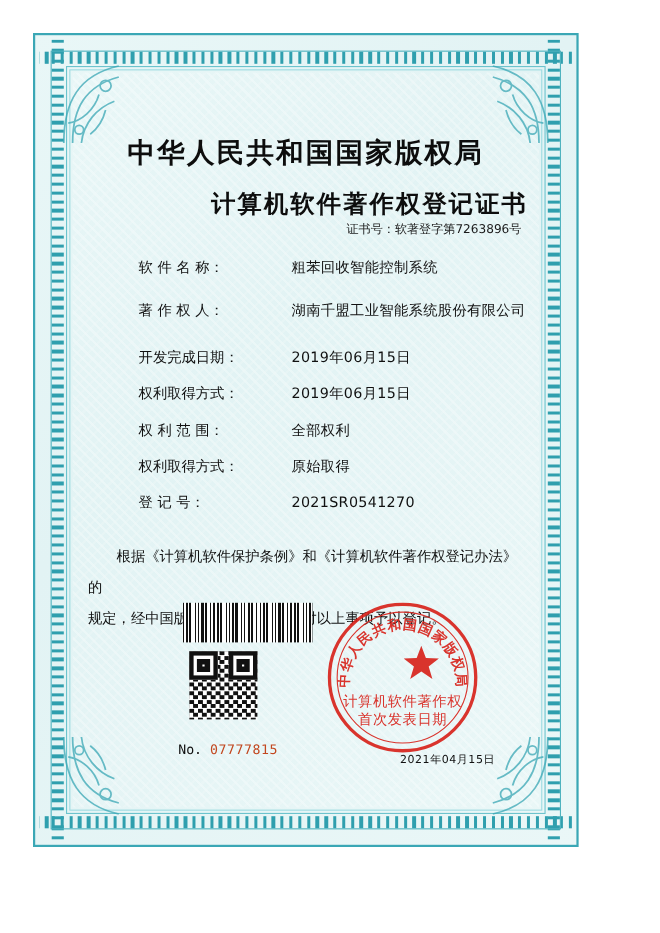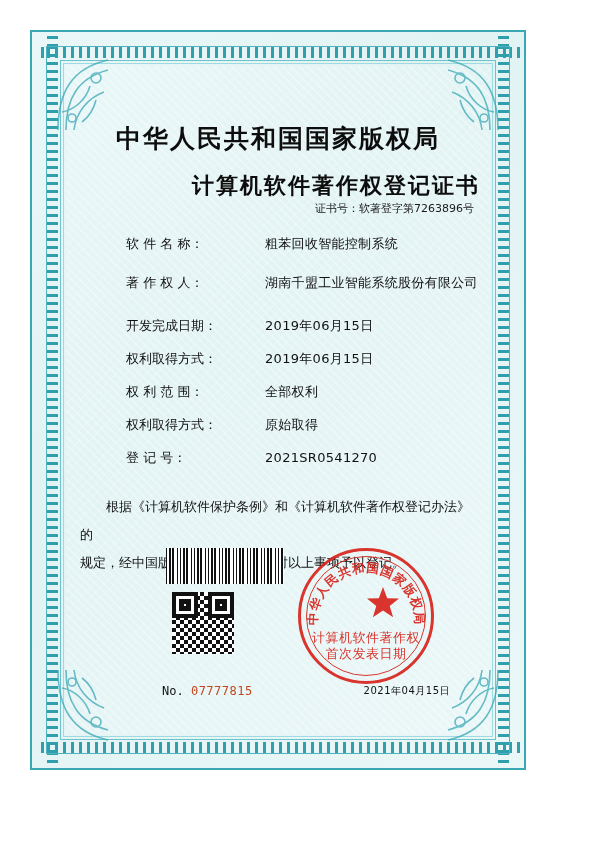--- a/index.html
+++ b/index.html
@@ -219,21 +219,21 @@
     border: 4px solid #111;
     background: #fff;
     box-shadow: inset 0 0 0 3px #fff, inset 0 0 0 8px #111;
   }
   .qr::before { left: 0; top: 0; }
   .qr::after  { right: 0; top: 0; }
 
   .serial {
     position: absolute;
     left: 86px;
-    bottom: 10px;
+    bottom: 20px;
     font-size: 12px;
     font-family: "DejaVu Sans Mono", monospace;
     color: #111;
   }
   .serial .num { color: #c2471f; letter-spacing: .5px; }
 
   .issue-date {
     position: absolute;
     right: 30px;
     bottom: 10px;

